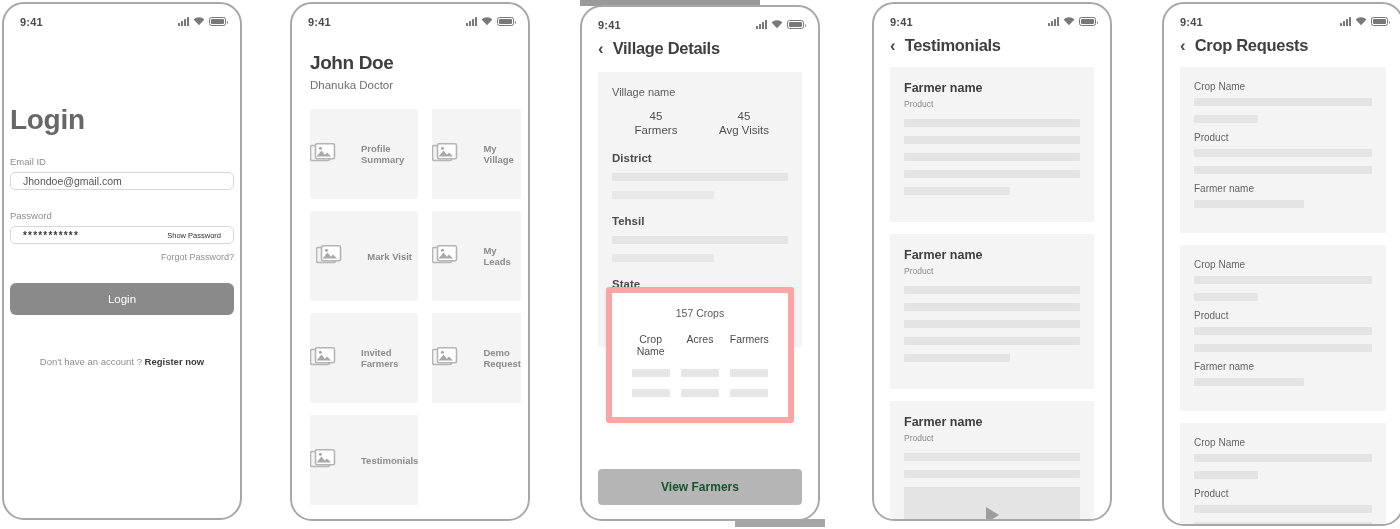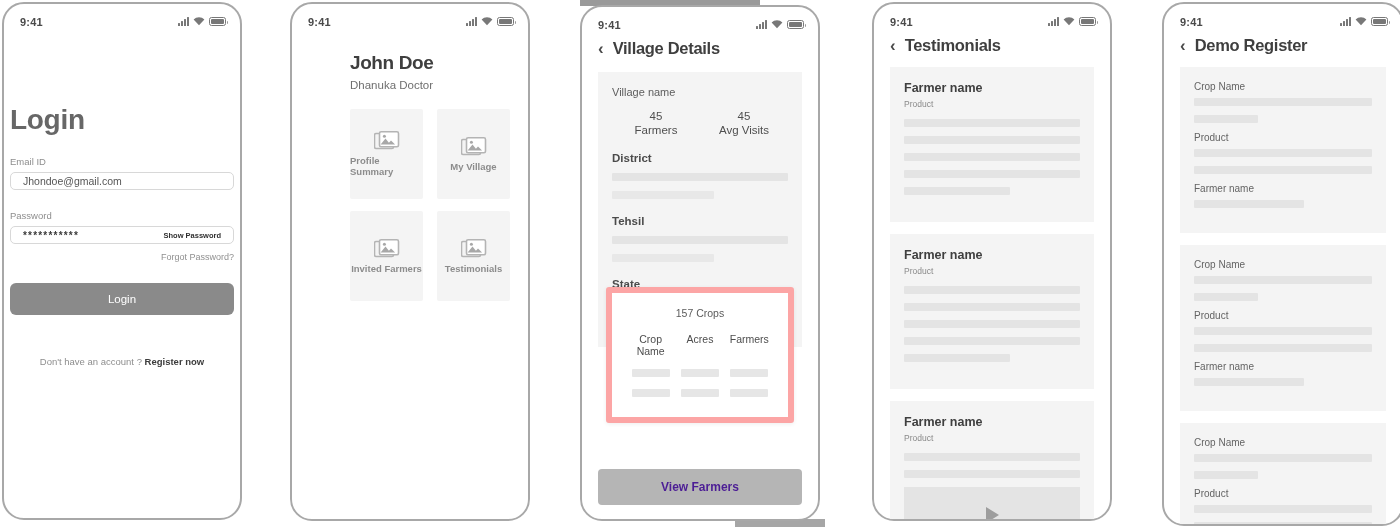--- a/index.html
+++ b/index.html
@@ -82,51 +82,51 @@
   .field-label {
     font-size: 9.5px; color: #8e8e8e; margin-top: 20px; margin-bottom: 5px;
   }
   .text-input {
     height: 18px; border: 1px solid #d8d8d8; border-radius: 5px;
     display: flex; align-items: center; justify-content: space-between;
     padding: 0 12px; background: #fff;
     font-size: 10.5px; color: #555;
   }
   .pw-dots { letter-spacing: 1.2px; font-size: 10px; color: #3a3a3a; font-weight: bold; }
-  .show-pw { font-size: 7.5px; font-weight: bold; color: #2f2f2f; }
+  .show-pw { font-size: 7.5px; font-weight: normal; color: #2f2f2f; }
   .forgot {
     text-align: right; font-size: 9px; color: #909090; margin-top: 8px;
   }
   .login-btn {
     margin-top: 21px; height: 32px; border-radius: 6px;
     background: #8a8a8a; color: #ffffff;
     display: flex; align-items: center; justify-content: center;
     font-size: 11.5px;
   }
   .register-line {
     margin-top: 41px; text-align: center; font-size: 9.5px; color: #8e8e8e;
   }
   .register-line b { color: #3c3c3c; }
 
   
-  .home-body { padding: 0 18px; margin-left: 40px; }
+  .home-body { padding: 0 18px; }
   .user-name {
     margin-top: 22px; font-size: 19px; font-weight: bold;
     color: #3f3f3f; letter-spacing: -.4px;
   }
   .user-role { margin-top: 5px; font-size: 11.5px; color: #6f6f6f; }
   .tile-grid {
     margin-top: 18px;
     display: grid; grid-template-columns: 1fr 1fr; gap: 12px 14px;
   }
   .tile {
     background: #f4f4f4; border-radius: 2px;
     height: 90px;
-    display: flex; flex-direction: column;
-    align-items: center; justify-content: center; gap: 2px;
+    display: flex; flex-direction: row;
+    align-items: center; justify-content: center; gap: 25px;
   }
   .tile-label { font-size: 9.5px; font-weight: bold; color: #8c8c8c; }
 
   
   .ph-icon { width: 26px; height: 22px; position: relative; }
   .ph-icon svg { display: block; }
 
   
   .nav-head {
     display: flex; align-items: center; gap: 9px;
@@ -166,21 +166,21 @@
   .crops-row { display: flex; margin-top: 12px; }
   .crops-row span {
     flex: 1; display: flex; justify-content: center;
   }
   .crops-row span i { display: block; width: 38px; height: 8px; background: #e6e6e6; border-radius: 1px; }
 
   .view-farmers {
     position: absolute; left: 16px; right: 16px; bottom: 14px;
     height: 36px; border-radius: 4px; background: #b5b5b5;
     display: flex; align-items: center; justify-content: center;
-    color: #4c1d95; font-size: 12px; font-weight: bold;
+    color: #14532d; font-size: 12px; font-weight: bold;
   }
 
   
   .t-card {
     margin: 12px 16px 0 16px;
     background: #f4f4f4;
     padding: 14px 14px 18px 14px;
   }
   .t-name { font-size: 12.5px; font-weight: bold; color: #3f3f3f; }
   .t-product { font-size: 8.5px; color: #8a8a8a; margin-top: 4px; margin-bottom: 10px; }
@@ -306,34 +306,67 @@
             <svg width="26" height="22" viewBox="0 0 26 22">
               <rect x="0.5" y="2.5" width="19" height="15" rx="1.6" fill="none" stroke="#b4b4b4" stroke-width="1.6"></rect>
               <rect x="5.5" y="0.8" width="19" height="15" rx="1.6" fill="#fff" stroke="#b4b4b4" stroke-width="1.6"></rect>
               <path d="M6.6 13.5 11.5 7.6l3.4 4.1 2.1-2.3 4.1 4.1Z" fill="#a8a8a8"></path>
               <circle cx="10.4" cy="5.2" r="1.5" fill="#a8a8a8"></circle>
             </svg>
           </div>
           <div class="tile-label">My Village</div>
         </div>
 
-
+        <div class="tile">
+          <div class="ph-icon">
+            <svg width="26" height="22" viewBox="0 0 26 22">
+              <rect x="0.5" y="2.5" width="19" height="15" rx="1.6" fill="none" stroke="#b4b4b4" stroke-width="1.6"></rect>
+              <rect x="5.5" y="0.8" width="19" height="15" rx="1.6" fill="#fff" stroke="#b4b4b4" stroke-width="1.6"></rect>
+              <path d="M6.6 13.5 11.5 7.6l3.4 4.1 2.1-2.3 4.1 4.1Z" fill="#a8a8a8"></path>
+              <circle cx="10.4" cy="5.2" r="1.5" fill="#a8a8a8"></circle>
+            </svg>
+          </div>
+          <div class="tile-label">Mark Visit</div>
+        </div>
+
+        <div class="tile">
+          <div class="ph-icon">
+            <svg width="26" height="22" viewBox="0 0 26 22">
+              <rect x="0.5" y="2.5" width="19" height="15" rx="1.6" fill="none" stroke="#b4b4b4" stroke-width="1.6"></rect>
+              <rect x="5.5" y="0.8" width="19" height="15" rx="1.6" fill="#fff" stroke="#b4b4b4" stroke-width="1.6"></rect>
+              <path d="M6.6 13.5 11.5 7.6l3.4 4.1 2.1-2.3 4.1 4.1Z" fill="#a8a8a8"></path>
+              <circle cx="10.4" cy="5.2" r="1.5" fill="#a8a8a8"></circle>
+            </svg>
+          </div>
+          <div class="tile-label">My Leads</div>
+        </div>
 
         <div class="tile">
           <div class="ph-icon">
             <svg width="26" height="22" viewBox="0 0 26 22">
               <rect x="0.5" y="2.5" width="19" height="15" rx="1.6" fill="none" stroke="#b4b4b4" stroke-width="1.6"></rect>
               <rect x="5.5" y="0.8" width="19" height="15" rx="1.6" fill="#fff" stroke="#b4b4b4" stroke-width="1.6"></rect>
               <path d="M6.6 13.5 11.5 7.6l3.4 4.1 2.1-2.3 4.1 4.1Z" fill="#a8a8a8"></path>
               <circle cx="10.4" cy="5.2" r="1.5" fill="#a8a8a8"></circle>
             </svg>
           </div>
           <div class="tile-label">Invited Farmers</div>
         </div>
 
+        <div class="tile">
+          <div class="ph-icon">
+            <svg width="26" height="22" viewBox="0 0 26 22">
+              <rect x="0.5" y="2.5" width="19" height="15" rx="1.6" fill="none" stroke="#b4b4b4" stroke-width="1.6"></rect>
+              <rect x="5.5" y="0.8" width="19" height="15" rx="1.6" fill="#fff" stroke="#b4b4b4" stroke-width="1.6"></rect>
+              <path d="M6.6 13.5 11.5 7.6l3.4 4.1 2.1-2.3 4.1 4.1Z" fill="#a8a8a8"></path>
+              <circle cx="10.4" cy="5.2" r="1.5" fill="#a8a8a8"></circle>
+            </svg>
+          </div>
+          <div class="tile-label">Demo Request</div>
+        </div>
 
         <div class="tile">
           <div class="ph-icon">
             <svg width="26" height="22" viewBox="0 0 26 22">
               <rect x="0.5" y="2.5" width="19" height="15" rx="1.6" fill="none" stroke="#b4b4b4" stroke-width="1.6"></rect>
               <rect x="5.5" y="0.8" width="19" height="15" rx="1.6" fill="#fff" stroke="#b4b4b4" stroke-width="1.6"></rect>
               <path d="M6.6 13.5 11.5 7.6l3.4 4.1 2.1-2.3 4.1 4.1Z" fill="#a8a8a8"></path>
               <circle cx="10.4" cy="5.2" r="1.5" fill="#a8a8a8"></circle>
             </svg>
           </div>
@@ -512,21 +545,21 @@
             </svg>
         </div>
         <div class="battery">
             <i></i>
           </div>
       </div>
     </div>
 
     <div class="nav-head">
       <div class="back-chev">‹</div>
-      <div class="nav-title">Demo Register</div>
+      <div class="nav-title">Crop Requests</div>
     </div>
 
     <div class="scroll-area">
 
       <div class="d-card">
         <div class="d-label">Crop Name</div>
         <div class="d-line"></div>
         <div class="d-line short"></div>
         <div class="d-label sp">Product</div>
         <div class="d-line"></div>

